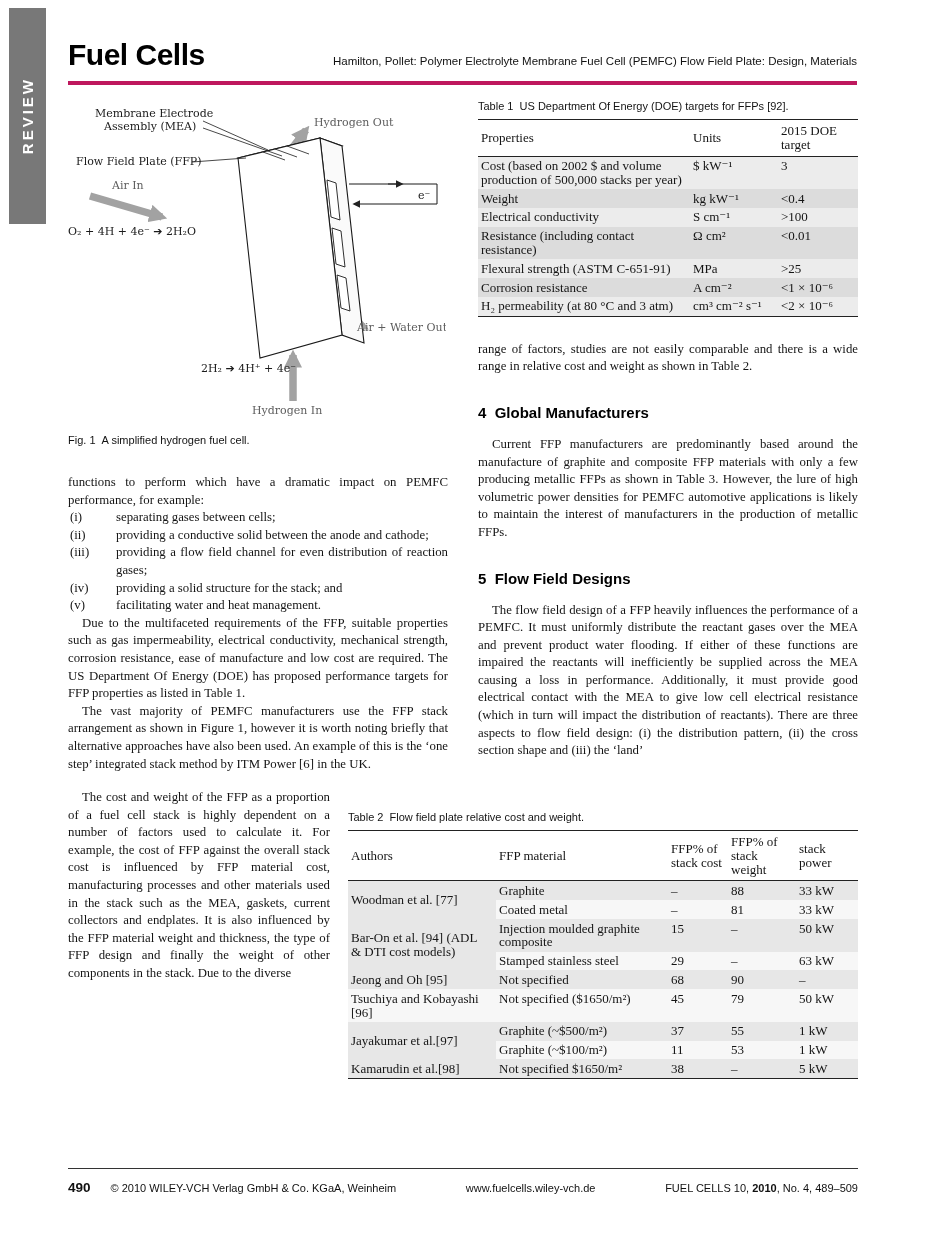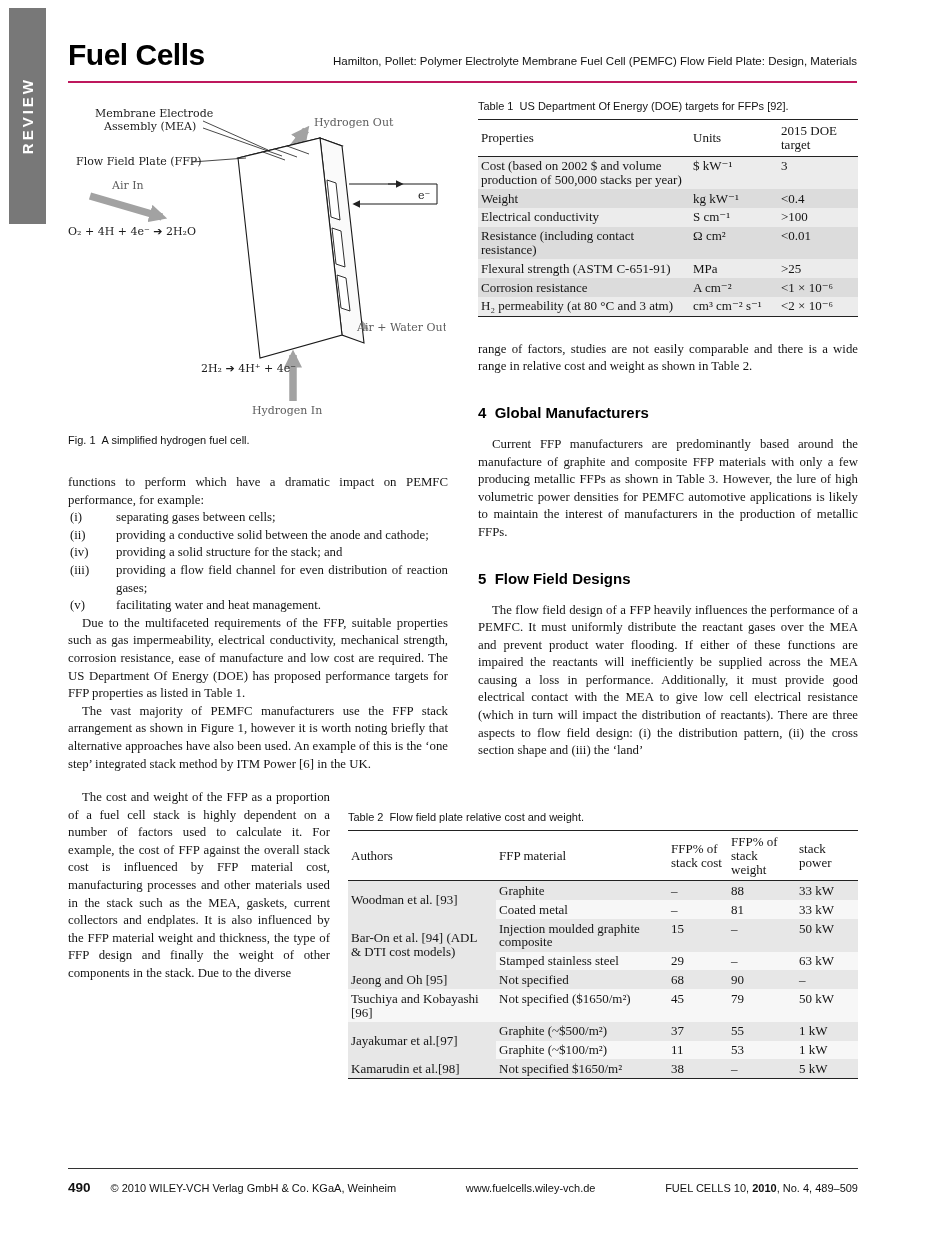--- a/index.html
+++ b/index.html
@@ -8,21 +8,21 @@
           font-family:"Liberation Serif","DejaVu Serif",serif; color:#141414; }
 
   
   .review-tab { position:absolute; left:9px; top:8px; width:37px; height:216px; background:#787878;
                 display:flex; align-items:center; justify-content:center; }
   .review-tab span { writing-mode:vertical-rl; transform:rotate(180deg); color:#fff;
                      font-family:"Liberation Sans",sans-serif; font-weight:bold; font-size:15px; letter-spacing:3px; }
 
   
   .header { position:absolute; left:68px; right:68px; top:38px; display:flex; justify-content:space-between;
-            align-items:flex-end; border-bottom:2px solid #be185d; padding-bottom:9px; }
+            align-items:flex-end; border-bottom:4px solid #be185d; padding-bottom:9px; }
   .logo { font-family:"Liberation Sans",sans-serif; font-weight:bold; font-size:30px; letter-spacing:-0.5px; color:#000; }
   .running-head { font-family:"Liberation Sans",sans-serif; font-size:11.5px; color:#111; padding-bottom:5px; }
 
   
   .content { position:absolute; left:68px; right:67px; top:100px; }
   .two-col { display:flex; gap:30px; }
   .col { width:380px; }
 
   p.body { font-size:12.8px; line-height:17.6px; text-align:justify; }
   p.ind { text-indent:14px; }
@@ -140,22 +140,22 @@
               <text x="184" y="314" fill="#5d5d5d">Hydrogen In</text>
             </g>
           </svg>
           <figcaption class="caption">Fig. 1&nbsp;&nbsp;A simplified hydrogen fuel cell.</figcaption>
         </figure>
 
         <p class="body">functions to perform which have a dramatic impact on PEMFC performance, for example:</p>
         <div>
           <div class="li"><span class="m">(i)</span><span>separating gases between cells;</span></div>
           <div class="li"><span class="m">(ii)</span><span>providing a conductive solid between the anode and cathode;</span></div>
+          <div class="li"><span class="m">(iii)</span><span>providing a flow field channel for even distribution of reaction gases;</span></div>
           <div class="li"><span class="m">(iv)</span><span>providing a solid structure for the stack; and</span></div>
-          <div class="li"><span class="m">(iii)</span><span>providing a flow field channel for even distribution of reaction gases;</span></div>
           <div class="li"><span class="m">(v)</span><span>facilitating water and heat management.</span></div>
         </div>
         <p class="body ind">Due to the multifaceted requirements of the FFP, suitable properties such as gas impermeability, electrical conductivity, mechanical strength, corrosion resistance, ease of manufacture and low cost are required. The US Department Of Energy (DOE) has proposed performance targets for FFP properties as listed in Table 1.</p>
         <p class="body ind">The vast majority of PEMFC manufacturers use the FFP stack arrangement as shown in Figure 1, however it is worth noting briefly that alternative approaches have also been used. An example of this is the ‘one step’ integrated stack method by ITM Power [6] in the UK.</p>
       </div>
 
       <div class="col">
         <div class="tbl-caption">Table 1&nbsp;&nbsp;US Department Of Energy (DOE) targets for FFPs [92].</div>
         <table class="tbl" id="table1">
           <colgroup>
@@ -235,21 +235,21 @@
             <tr>
               <th>Authors</th>
               <th>FFP material</th>
               <th>FFP% of stack cost</th>
               <th>FFP% of stack weight</th>
               <th>stack power</th>
             </tr>
           </thead>
           <tbody>
             <tr>
-              <td class="author" rowspan="2">Woodman et al. [93]</td>
+              <td class="author" rowspan="2">Woodman et al. [77]</td>
               <td>Graphite</td>
               <td>–</td>
               <td>88</td>
               <td>33 kW</td>
             </tr>
             <tr>
               <td>Coated metal</td>
               <td>–</td>
               <td>81</td>
               <td>33 kW</td>

